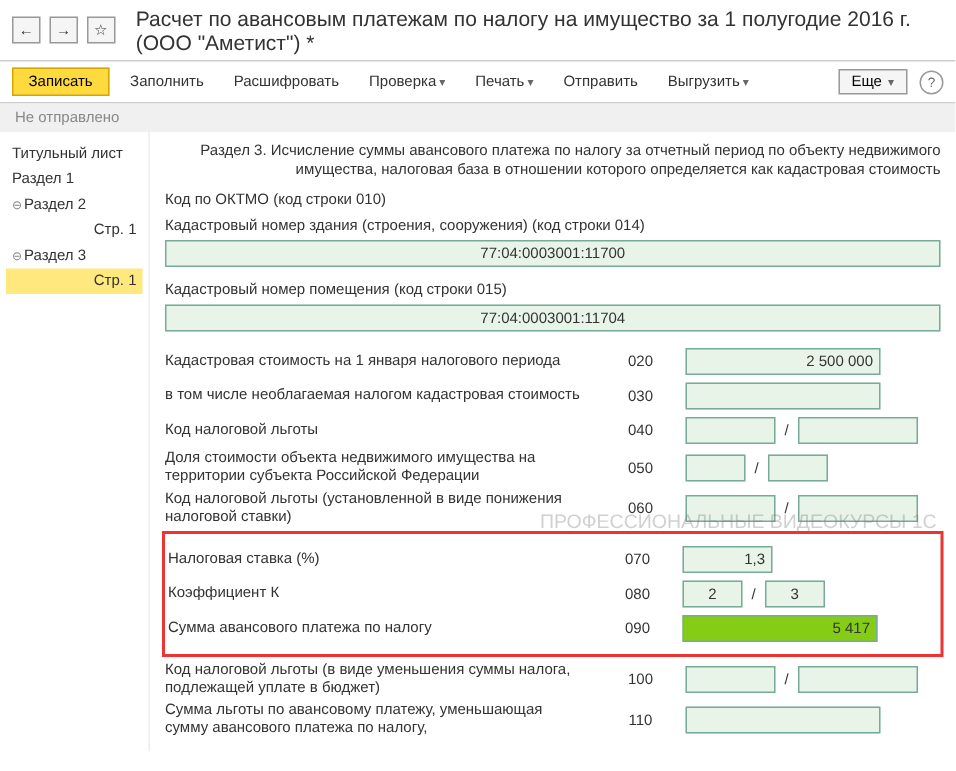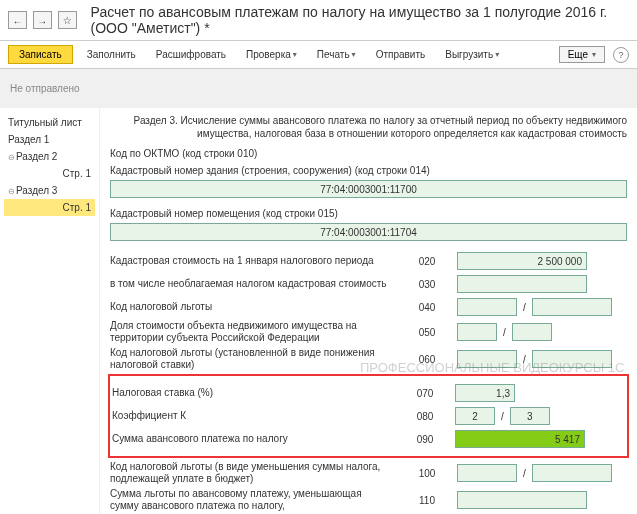--- a/index.html
+++ b/index.html
@@ -8,21 +8,21 @@
   .nav-btn { width: 22px; height: 18px; border: 1px solid #999; background: #f5f5f5; display: flex; align-items: center; justify-content: center; font-size: 10px; cursor: default; }
   .title { font-size: 14px; color: #333; margin-left: 8px; }
   .toolbar { display: flex; align-items: center; padding: 4px 8px; gap: 8px; border-bottom: 1px solid #ccc; }
   .btn-yellow { background: #ffda3e; border: 1px solid #d4a700; padding: 3px 10px; font-size: 10px; cursor: pointer; }
   .btn-plain { background: none; border: none; padding: 3px 6px; font-size: 10px; color: #333; cursor: pointer; }
   .btn-dropdown { display: flex; align-items: center; gap: 2px; }
   .chev { font-size: 8px; color: #666; }
   .toolbar-spacer { flex: 1; }
   .btn-more { border: 1px solid #999; background: #f5f5f5; padding: 2px 8px; font-size: 10px; display: flex; align-items: center; gap: 4px; }
   .help-icon { width: 16px; height: 16px; border: 1px solid #999; border-radius: 50%; display: flex; align-items: center; justify-content: center; font-size: 9px; color: #666; }
-  .status-bar { padding: 14px 10px; background: #f0f0f0; color: #888; font-size: 10px; }
+  .status-bar { padding: 4px 10px; background: #f0f0f0; color: #888; font-size: 10px; }
   .main { display: flex; }
   .sidebar { width: 100px; padding: 6px 4px; border-right: 1px solid #eee; }
   .side-item { padding: 3px 4px; font-size: 10px; color: #333; cursor: pointer; }
   .side-item.l2 { padding-left: 28px; text-align: right; }
   .side-item.active { background: #ffe97f; }
   .tree-icon { display: inline-block; width: 8px; color: #888; font-size: 8px; }
   .content { flex: 1; padding: 6px 10px; }
   .section-title { text-align: right; font-weight: normal; font-size: 10px; margin-bottom: 8px; line-height: 1.3; }
   .label-row { display: flex; align-items: center; gap: 8px; margin: 4px 0; font-size: 10px; }
   .green-box { border: 1px solid #7a9; background: #e8f4e8; padding: 2px 6px; font-size: 10px; height: 18px; display: flex; align-items: center; }

